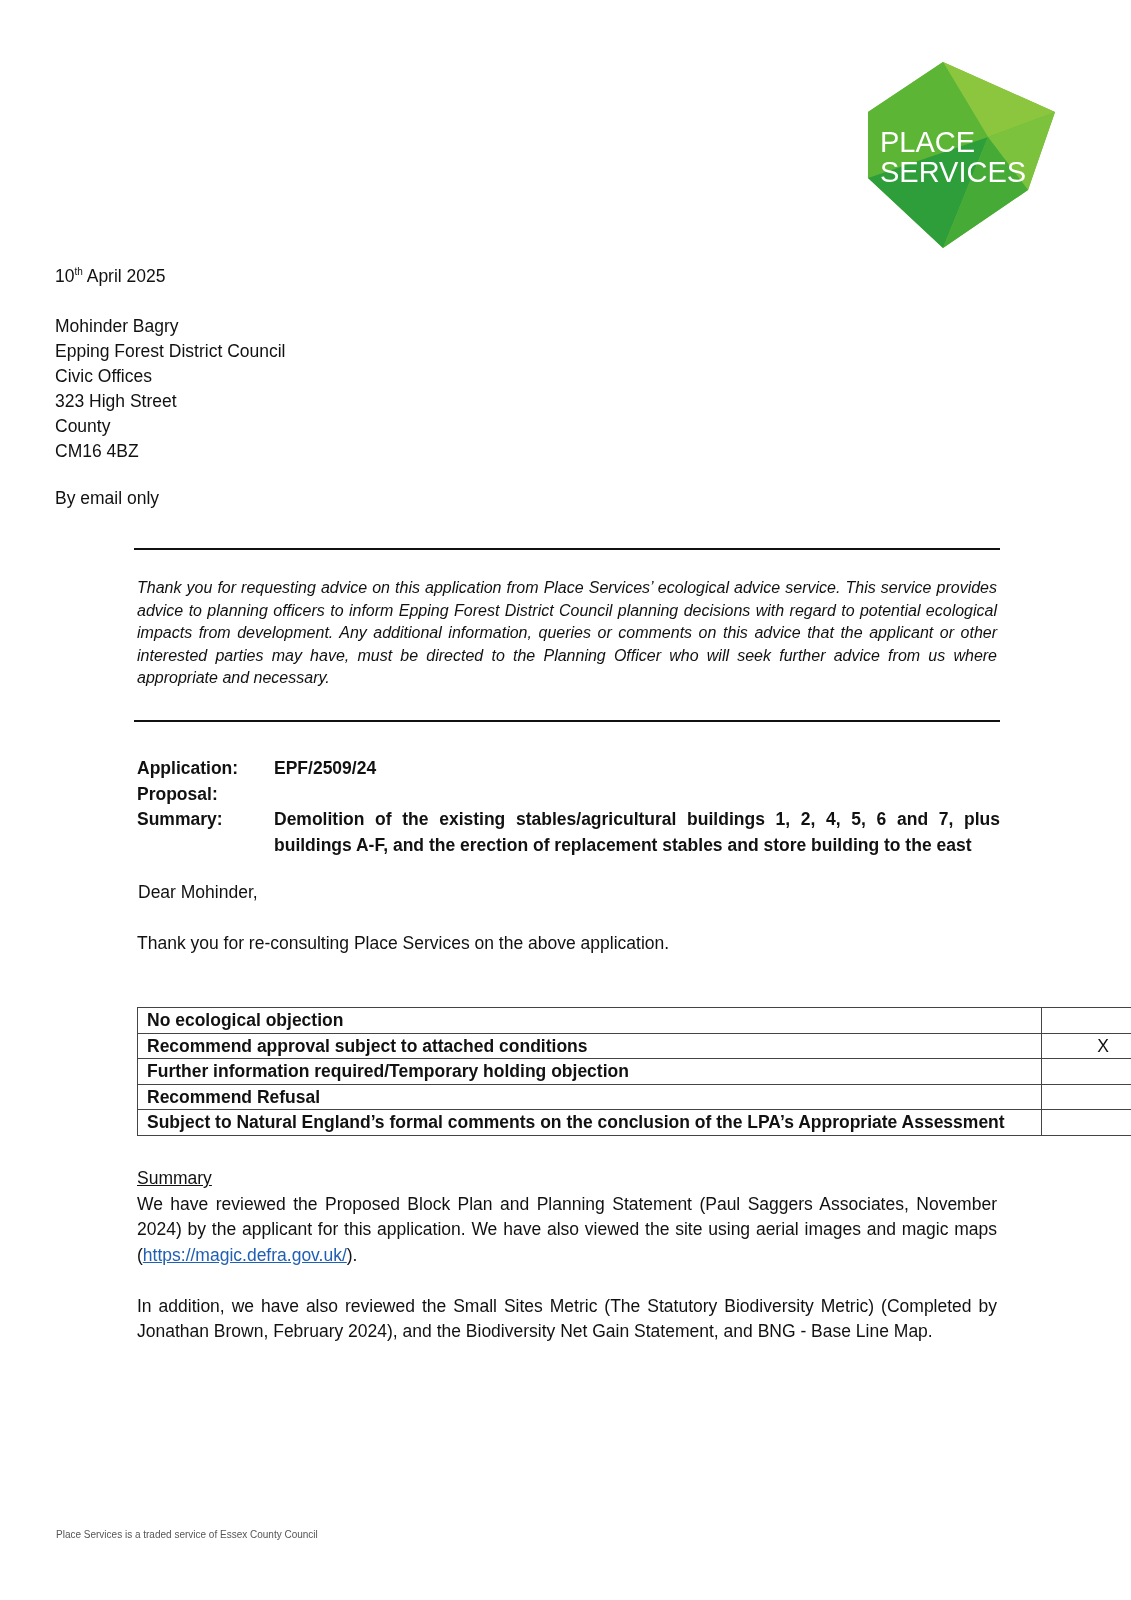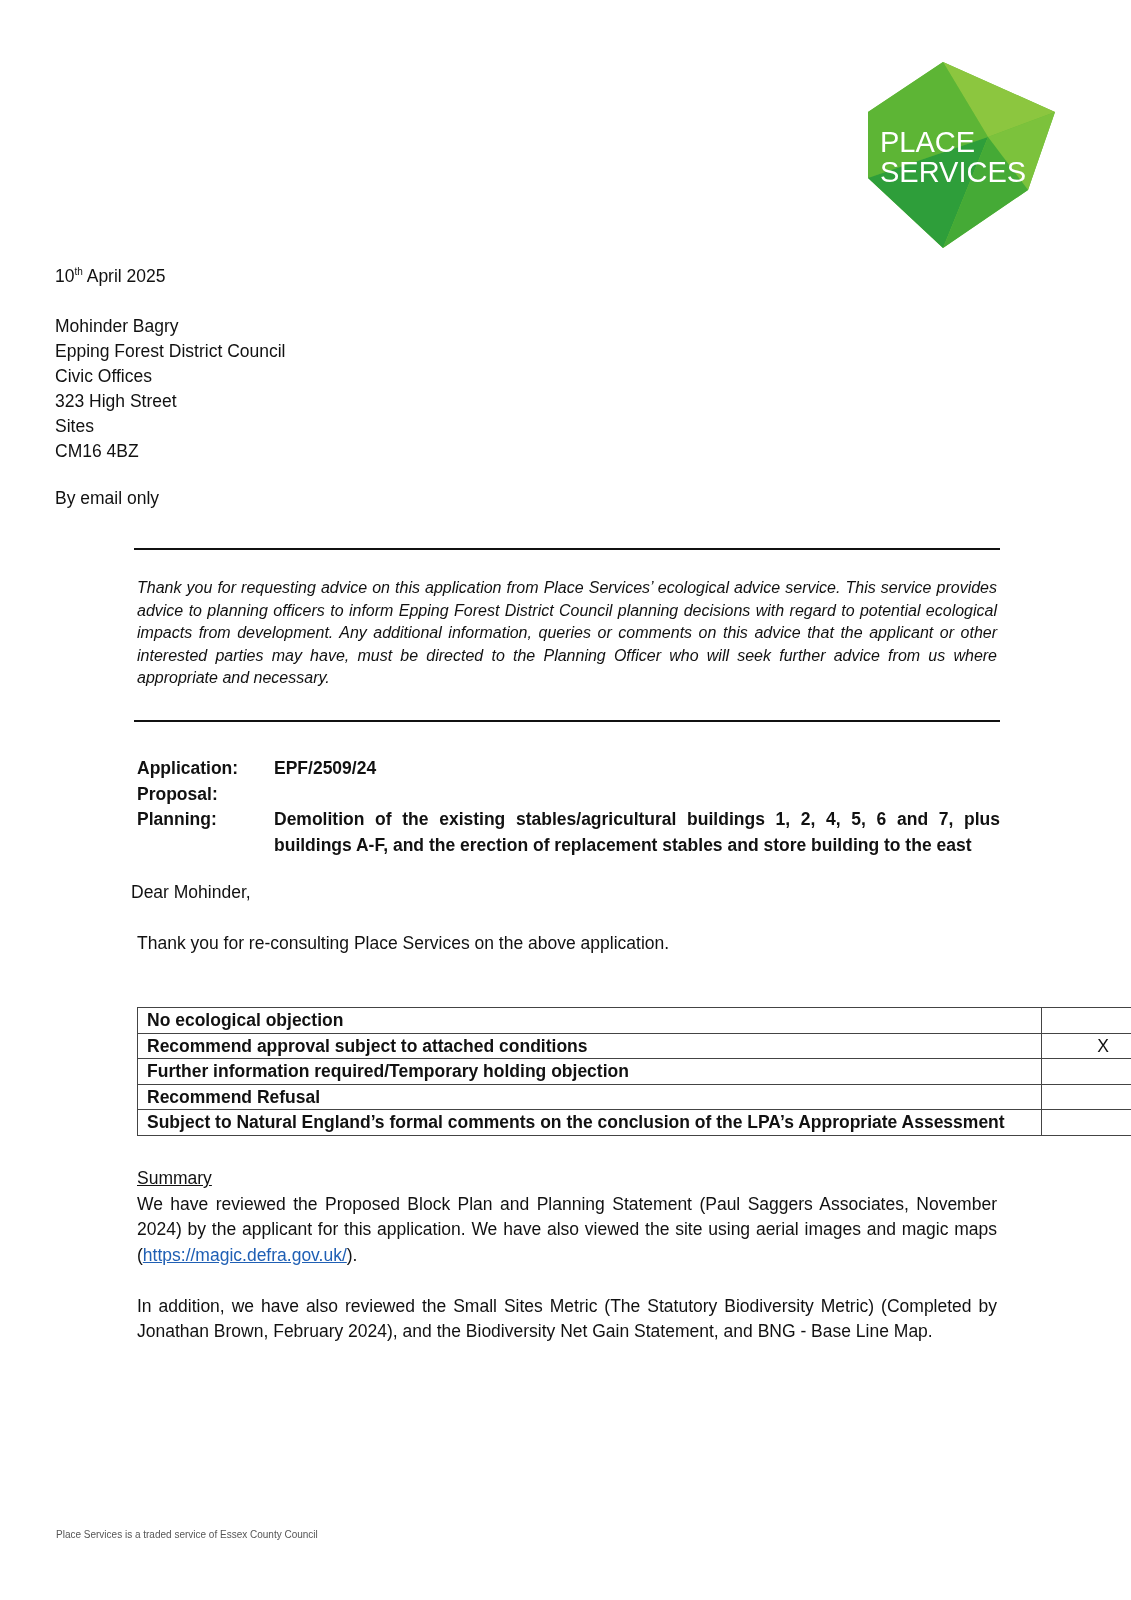--- a/index.html
+++ b/index.html
@@ -24,21 +24,21 @@
   .disclaimer {
     left: 137px; top: 577px; width: 860px; font-style: italic;
     line-height: 22.6px; text-align: justify; font-size: 16px;
   }
 
   .app-block { left: 137px; top: 756px; width: 863px; font-weight: bold; line-height: 25.5px; }
   .app-row { display: flex; }
   .app-label { width: 137px; flex: none; }
   .app-value { flex: 1; text-align: justify; }
 
-  .salutation { left: 131px; top: 880px; line-height: 25px; }
+  .salutation { left: 138px; top: 880px; line-height: 25px; }
   .intro { left: 137px; top: 931px; line-height: 25px; }
 
   table.rec {
     position: absolute; left: 137px; top: 1007px; width: 1028px;
     border-collapse: collapse; font-size: 17.5px;
   }
   table.rec td {
     border: 1.5px solid #444; padding: 0 9px; line-height: 24.5px;
     font-weight: bold; vertical-align: top;
   }
@@ -68,40 +68,40 @@
   </svg>
 </div>
 
 <div class="abs date"><span>10</span><sup>th</sup><span> April 2025</span></div>
 
 <div class="abs address">
   <div>Mohinder Bagry</div>
   <div>Epping Forest District Council</div>
   <div>Civic Offices</div>
   <div>323 High Street</div>
-  <div>Sites</div>
+  <div>County</div>
   <div>CM16 4BZ</div>
 </div>
 
 <div class="abs byemail">By email only</div>
 
 <div class="abs rule r1"></div>
 <div class="abs disclaimer">Thank you for requesting advice on this application from Place Services’ ecological advice service. This service provides advice to planning officers to inform Epping Forest District Council planning decisions with regard to potential ecological impacts from development. Any additional information, queries or comments on this advice that the applicant or other interested parties may have, must be directed to the Planning Officer who will seek further advice from us where appropriate and necessary.</div>
 <div class="abs rule r2"></div>
 
 <div class="abs app-block">
   <div class="app-row">
     <span class="app-label">Application:</span>
     <span class="app-value">EPF/2509/24</span>
   </div>
   <div class="app-row">
     <span class="app-label">Proposal:</span>
   </div>
   <div class="app-row">
-    <span class="app-label">Planning:</span>
+    <span class="app-label">Summary:</span>
     <span class="app-value">Demolition of the existing stables/agricultural buildings 1, 2, 4, 5, 6 and 7, plus buildings A-F, and the erection of replacement stables and store building to the east</span>
   </div>
 </div>
 
 <div class="abs salutation">Dear Mohinder,</div>
 <div class="abs intro">Thank you for re-consulting Place Services on the above application.</div>
 
 <table class="rec">
   <tbody>
       <tr>

